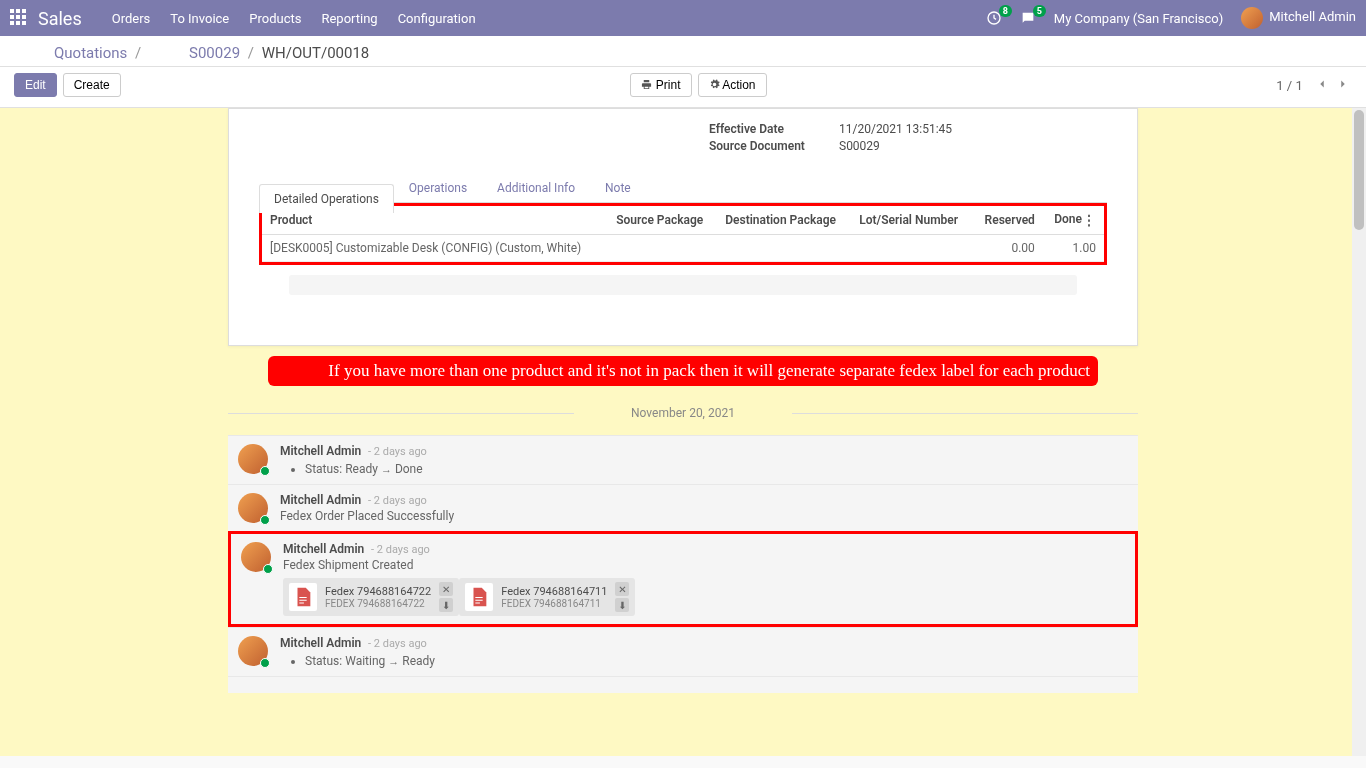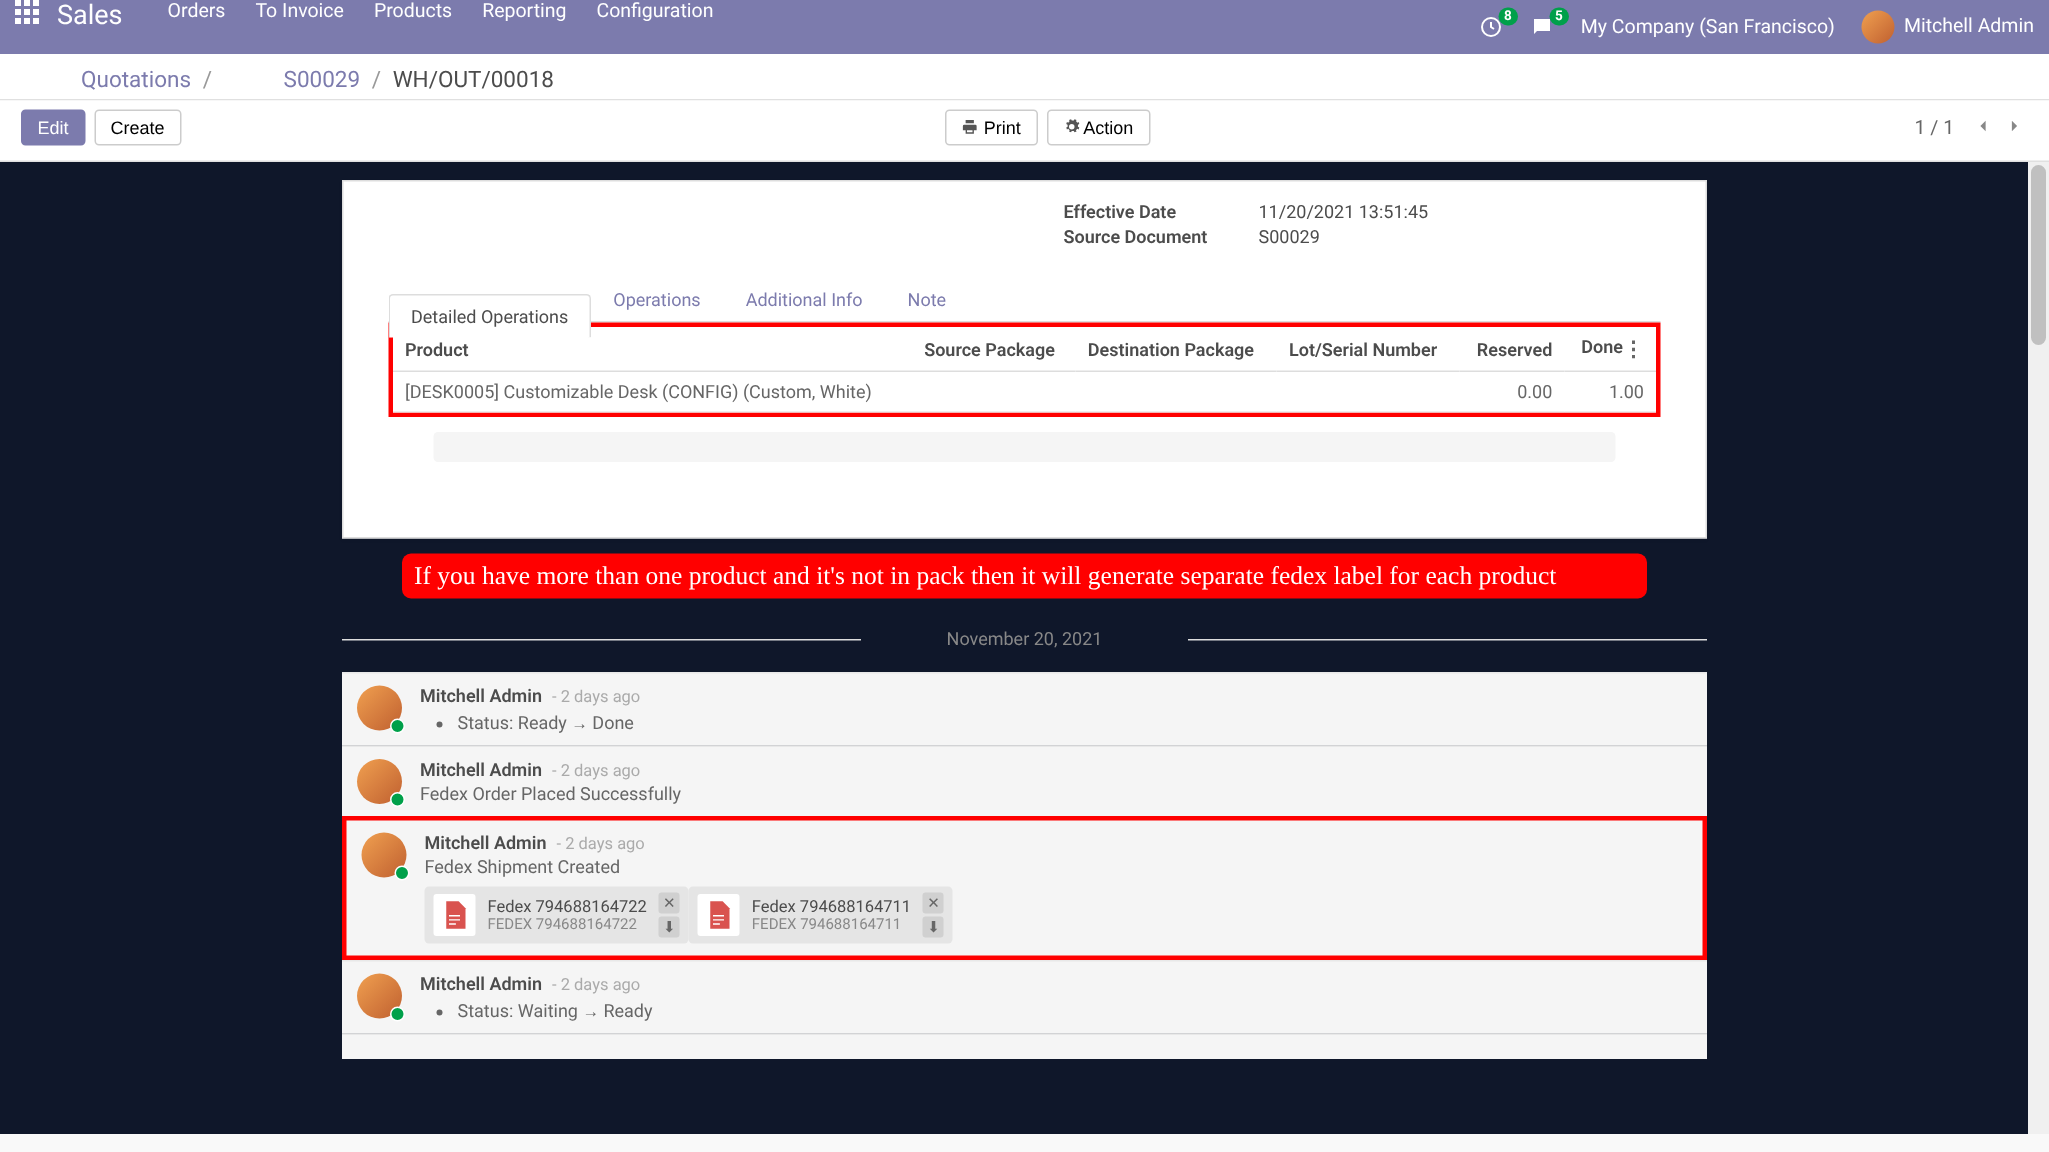--- a/index.html
+++ b/index.html
@@ -1,17 +1,17 @@
 <!DOCTYPE html>
 <html><head>
 <meta charset="utf-8">
 <style>
 * { box-sizing: border-box; margin: 0; padding: 0; }
 body { font-family: -apple-system, BlinkMacSystemFont, "Segoe UI", Roboto, "Helvetica Neue", Arial, sans-serif; font-size: 13px; color: #4c4c4c; background: #f9f9f9; overflow: hidden; }
-.topnav { background: #7c7bad; color: #fff; height: 36px; display: flex; padding: 0 10px; }
+.topnav { background: #7c7bad; color: #fff; height: 36px; display: flex; align-items: center; padding: 0 10px; }
 .topnav .apps-icon { width: 18px; height: 18px; display: grid; grid-template-columns: repeat(3, 4px); grid-template-rows: repeat(3, 4px); gap: 2px; margin-right: 10px; cursor: pointer; }
 .topnav .apps-icon span { background: #fff; }
 .topnav .brand { font-size: 18px; font-weight: 400; margin-right: 30px; }
 .topnav .menu { display: flex; gap: 20px; }
 .topnav .menu a { color: #fff; text-decoration: none; font-size: 13px; cursor: pointer; }
 .topnav .right { margin-left: auto; display: flex; align-items: center; gap: 18px; }
 .badge-icon { position: relative; display: flex; align-items: center; }
 .badge-icon svg { width: 16px; height: 16px; fill: #fff; }
 .badge-count { background: #00a04a; color: #fff; font-size: 9px; padding: 1px 4px; border-radius: 7px; position: absolute; top: -5px; right: -10px; font-weight: bold; }
 .avatar { width: 22px; height: 22px; border-radius: 50%; background: #d97757; display: inline-block; margin-right: 6px; vertical-align: middle; }
@@ -25,42 +25,42 @@
 .breadcrumb .current { color: #4c4c4c; }
 
 .toolbar { background: #fff; display: flex; align-items: center; padding: 6px 14px 10px; border-bottom: 1px solid #e0e0e0; }
 .btn { border: 1px solid #ccc; background: #fff; padding: 4px 10px; font-size: 12px; border-radius: 3px; cursor: pointer; margin-right: 6px; }
 .btn-primary { background: #7c7bad; color: #fff; border-color: #7c7bad; }
 .toolbar .center { margin: 0 auto; display: flex; }
 .toolbar .right { display: flex; align-items: center; gap: 10px; color: #666; }
 .pager-arrows svg { width: 14px; height: 14px; fill: #888; cursor: pointer; }
 .pager-arrows button { background: none; border: none; padding: 2px; cursor: pointer; }
 
-.content-wrap { height: calc(768px - 36px - 40px - 44px); overflow-y: auto; padding: 12px; background: #0f172a; position: relative; }
+.content-wrap { height: calc(768px - 36px - 40px - 44px); overflow-y: auto; padding: 0; background: #fef9c3; position: relative; }
 .form-sheet { background: #fff; max-width: 910px; margin: 0 auto; border: 1px solid #ddd; padding: 0; box-shadow: 0 1px 3px rgba(0,0,0,0.05); }
 .form-inner { padding: 10px 30px 30px; }
 .field-row { display: flex; margin: 3px 0; }
 .field-label { width: 130px; font-weight: 600; font-size: 12px; color: #4c4c4c; }
 .field-value { font-size: 12px; color: #4c4c4c; }
 .field-group { margin-left: 450px; }
 
 .tabs { border-bottom: 1px solid #ddd; margin-top: 20px; display: flex; }
 .tab { padding: 7px 14px; font-size: 12px; color: #7c7bad; cursor: pointer; border: 1px solid transparent; border-bottom: none; }
 .tab.active { color: #4c4c4c; border-color: #ddd; background: #fff; border-radius: 3px 3px 0 0; position: relative; top: 11px; }
 
 .table-wrap { border: 3px solid #ff0000; margin-top: 0; }
 table { width: 100%; border-collapse: collapse; font-size: 12px; }
 th { text-align: left; padding: 6px 8px; border-bottom: 1px solid #ddd; font-weight: 600; color: #4c4c4c; }
 th.right, td.right { text-align: right; }
 td { padding: 6px 8px; border-bottom: 1px solid #eee; color: #666; }
 .kebab { float: right; font-size: 14px; color: #666; cursor: pointer; }
 
 .bottom-pad { background: #f5f5f5; height: 20px; margin: 10px 30px 20px; border-radius: 3px; }
 
-.annotation { background: #ff0000; color: #fff; font-size: 17px; padding: 5px 8px; border-radius: 6px; text-align: left; max-width: 830px; margin: 10px auto; font-family: Georgia, serif; }
+.annotation { background: #ff0000; color: #fff; font-size: 17px; padding: 5px 8px; border-radius: 6px; text-align: right; max-width: 830px; margin: 10px auto; font-family: Georgia, serif; }
 
 .chatter { max-width: 910px; margin: 20px auto 0; }
 .date-sep { text-align: center; color: #888; font-size: 12px; position: relative; margin: 15px 0; }
 .date-sep::before, .date-sep::after { content: ""; position: absolute; top: 50%; width: 38%; height: 1px; background: #ddd; }
 .date-sep::before { left: 0; }
 .date-sep::after { right: 0; }
 
 .message { display: flex; padding: 8px 10px; background: #f5f5f5; border-top: 1px solid #e8e8e8; }
 .message .av { width: 30px; height: 30px; border-radius: 50%; background: linear-gradient(135deg, #f0a050, #c06030); margin-right: 12px; flex-shrink: 0; position: relative; }
 .message .av::after { content: ""; position: absolute; bottom: -2px; right: -2px; width: 8px; height: 8px; background: #00a04a; border: 1px solid #fff; border-radius: 50%; }

